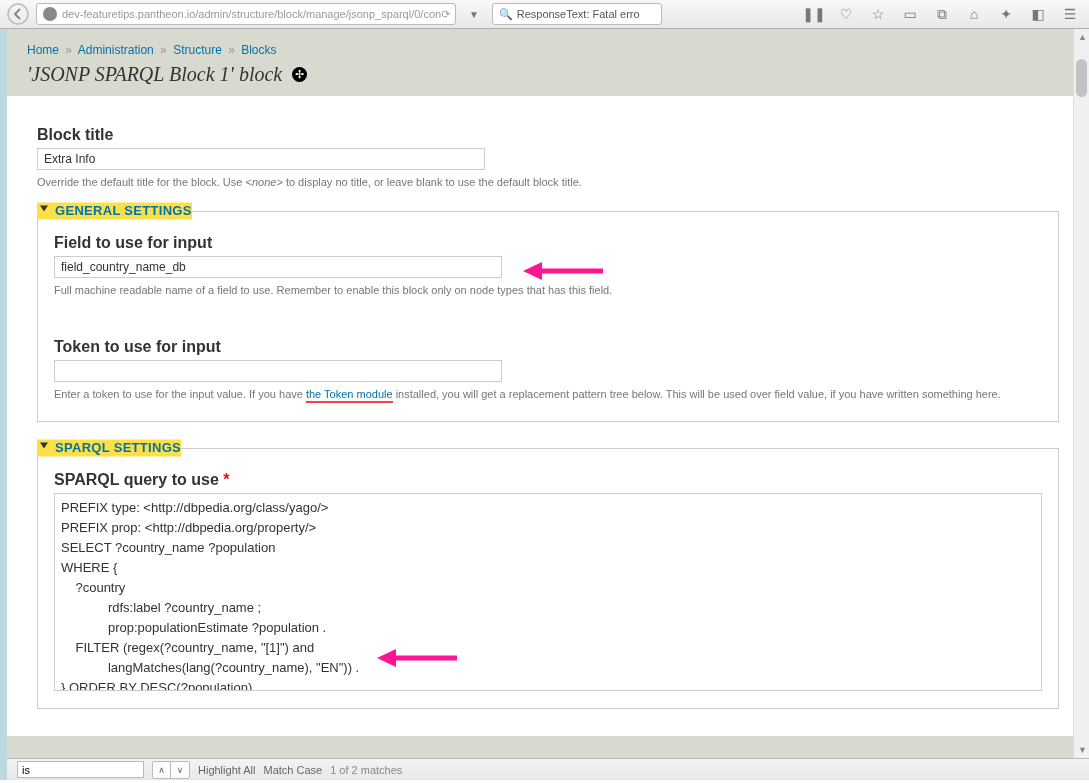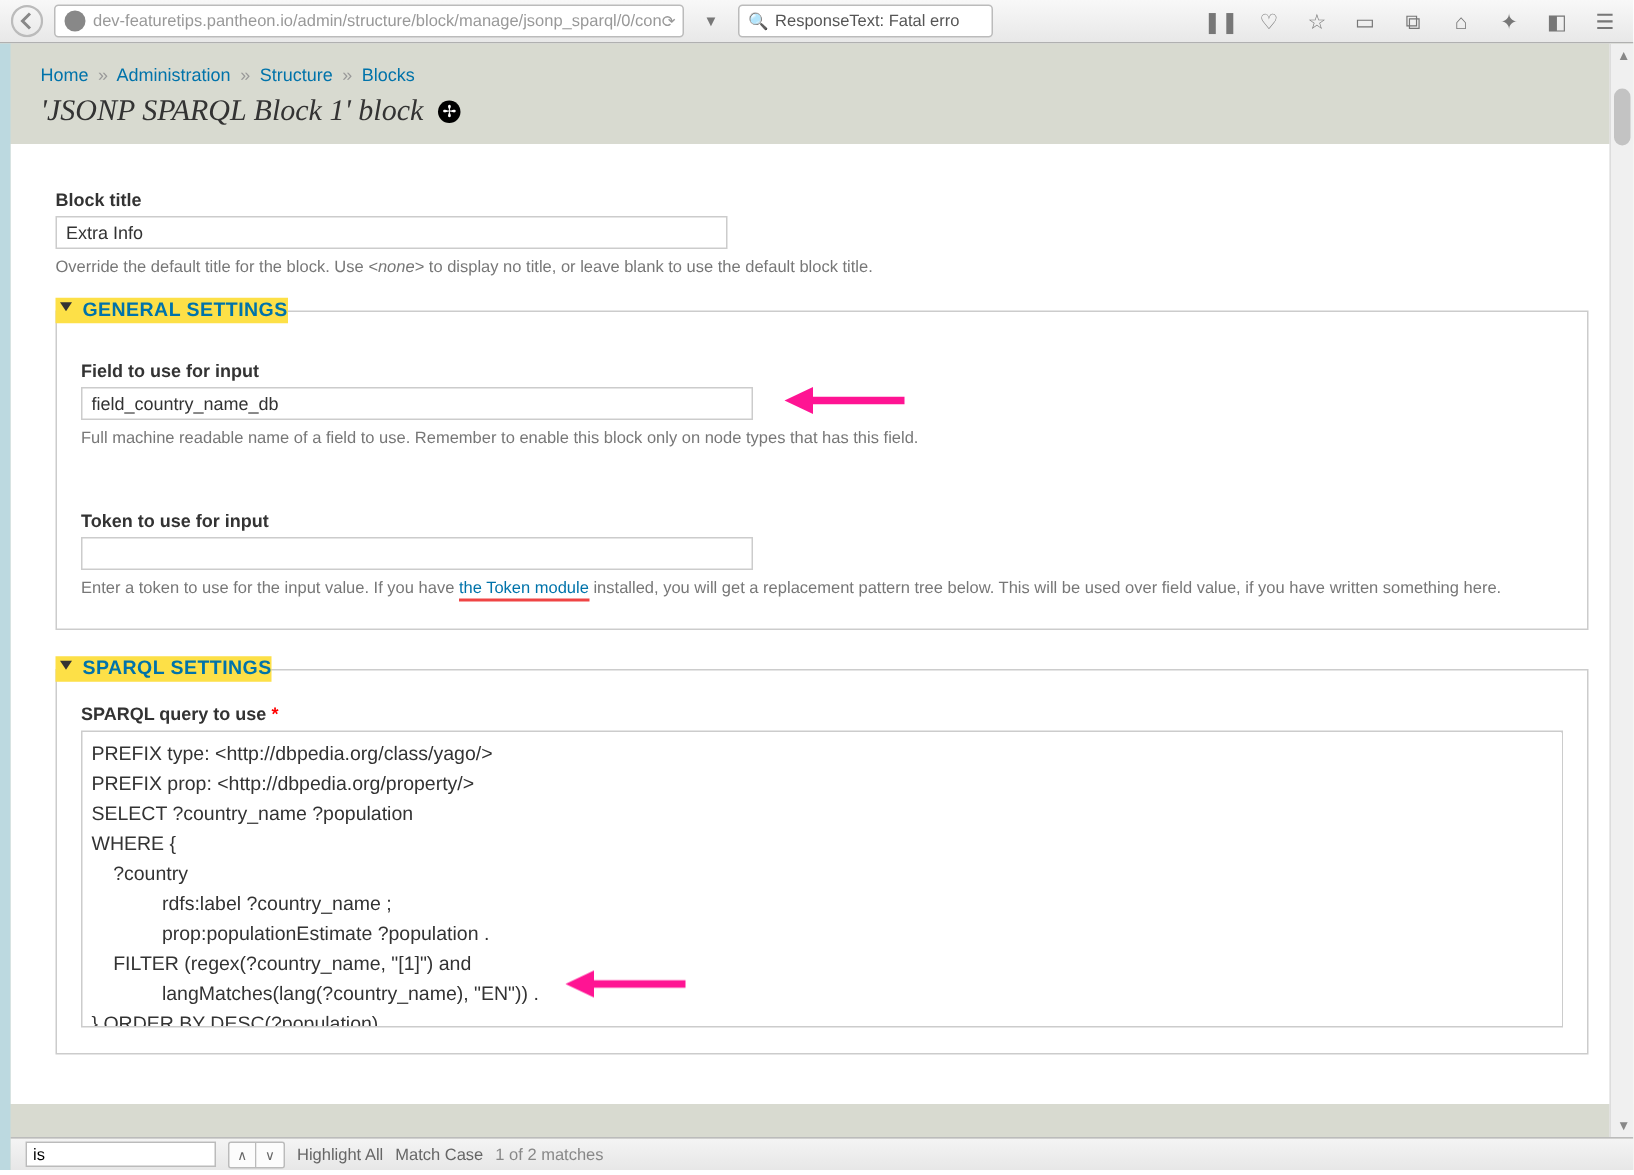--- a/index.html
+++ b/index.html
@@ -109,21 +109,21 @@
 
     .content {
       background: #fff;
       margin: 0;
       padding: 30px 30px 0;
       min-height: 640px;
       position: relative;
     }
     .label {
       font-weight: bold;
-      font-size: 12px;
+      font-size: 16px;
       color: #333;
       margin-bottom: 4px;
       display: block;
     }
     .text-input {
       width: 448px;
       height: 22px;
       border: 1px solid #ccc;
       padding: 2px 6px;
       font-size: 12px;
@@ -302,21 +302,21 @@
         <span>Override the default title for the block. Use </span><em>&lt;none&gt;</em><span> to display no title, or leave blank to use the default block title.</span>
       </div>
     </div>
 
     <div class="fieldset" style="position:relative;">
       <div class="fieldset-legend">
         <span class="legend-arrow"></span>
         <span>GENERAL SETTINGS</span>
       </div>
       <div class="fieldset-body">
-        <div class="form-row" style="margin-bottom:40px;margin-top:10px;">
+        <div class="form-row" style="margin-bottom:40px;">
           <label class="label">Field to use for input</label>
           <input class="text-input" value="field_country_name_db" style="">
           <div class="description">Full machine readable name of a field to use. Remember to enable this block only on node types that has this field.</div>
         </div>
         <div class="form-row" style="margin-bottom:4px;">
           <label class="label">Token to use for input</label>
           <input class="text-input" value="" style="">
           <div class="description">
             <span>Enter a token to use for the input value. If you have </span><a href="#" class="link">the Token module</a><span> installed, you will get a replacement pattern tree below. This will be used over field value, if you have written something here.</span>
           </div>

